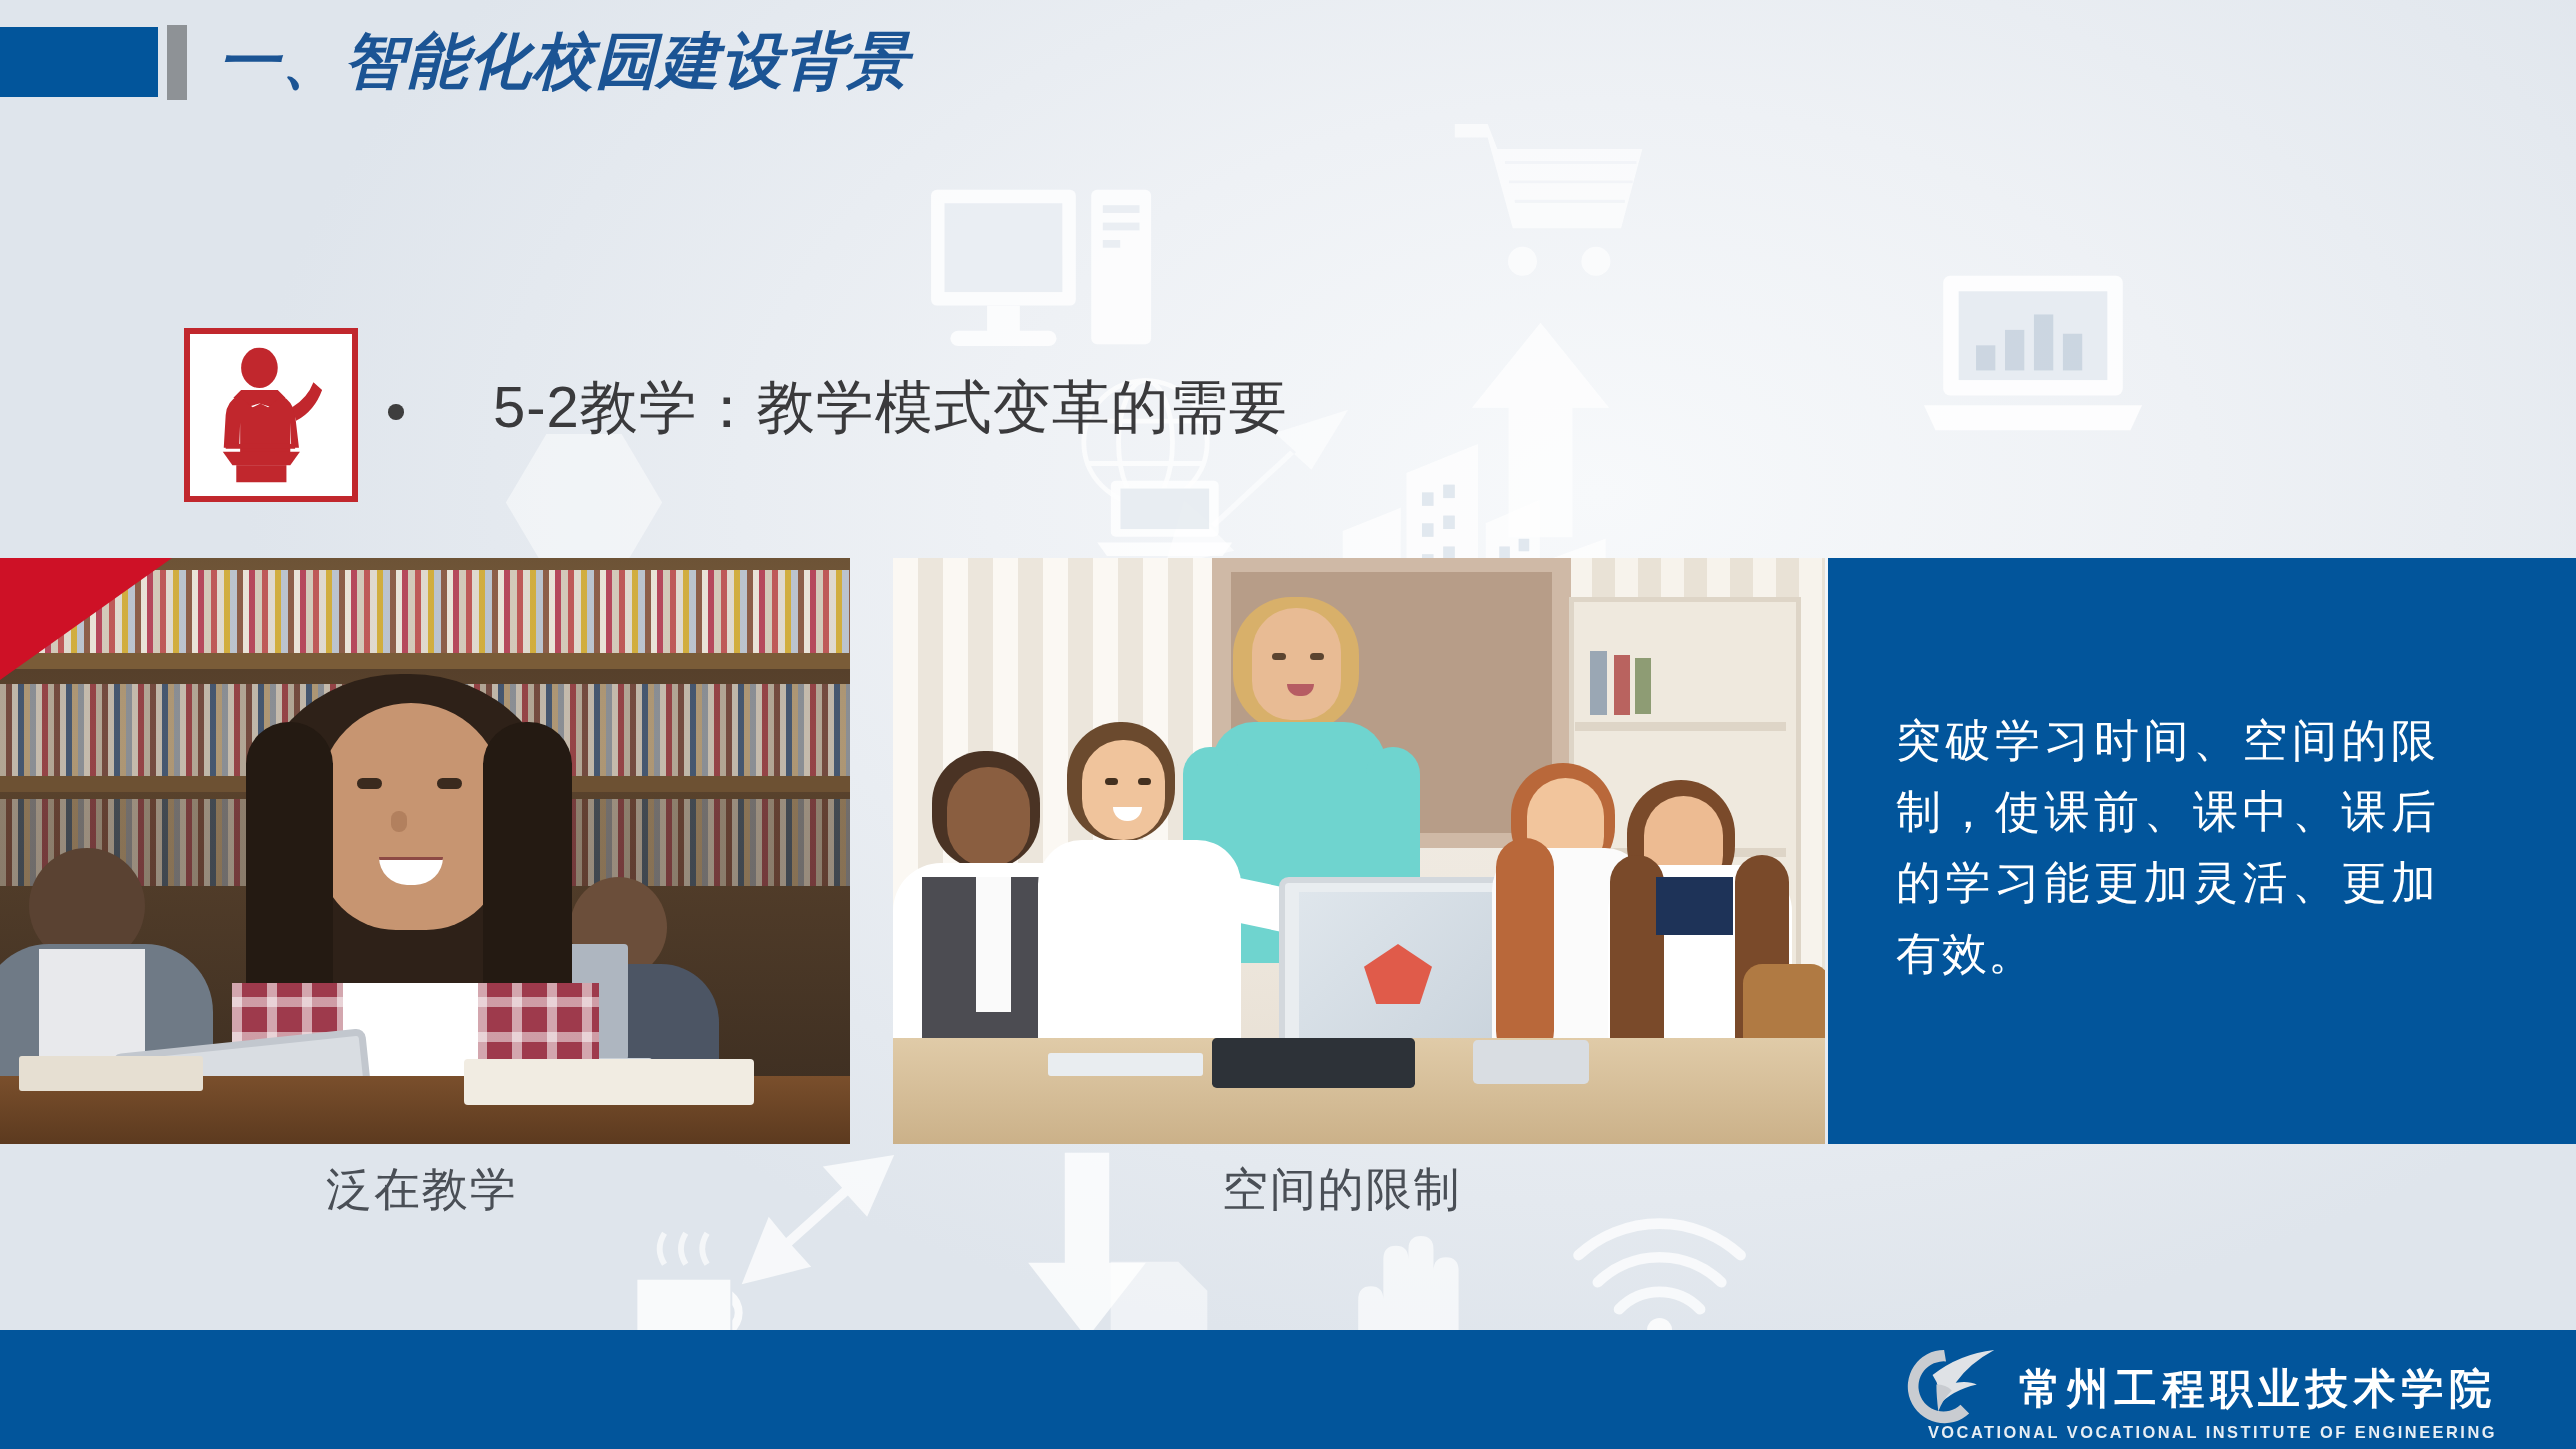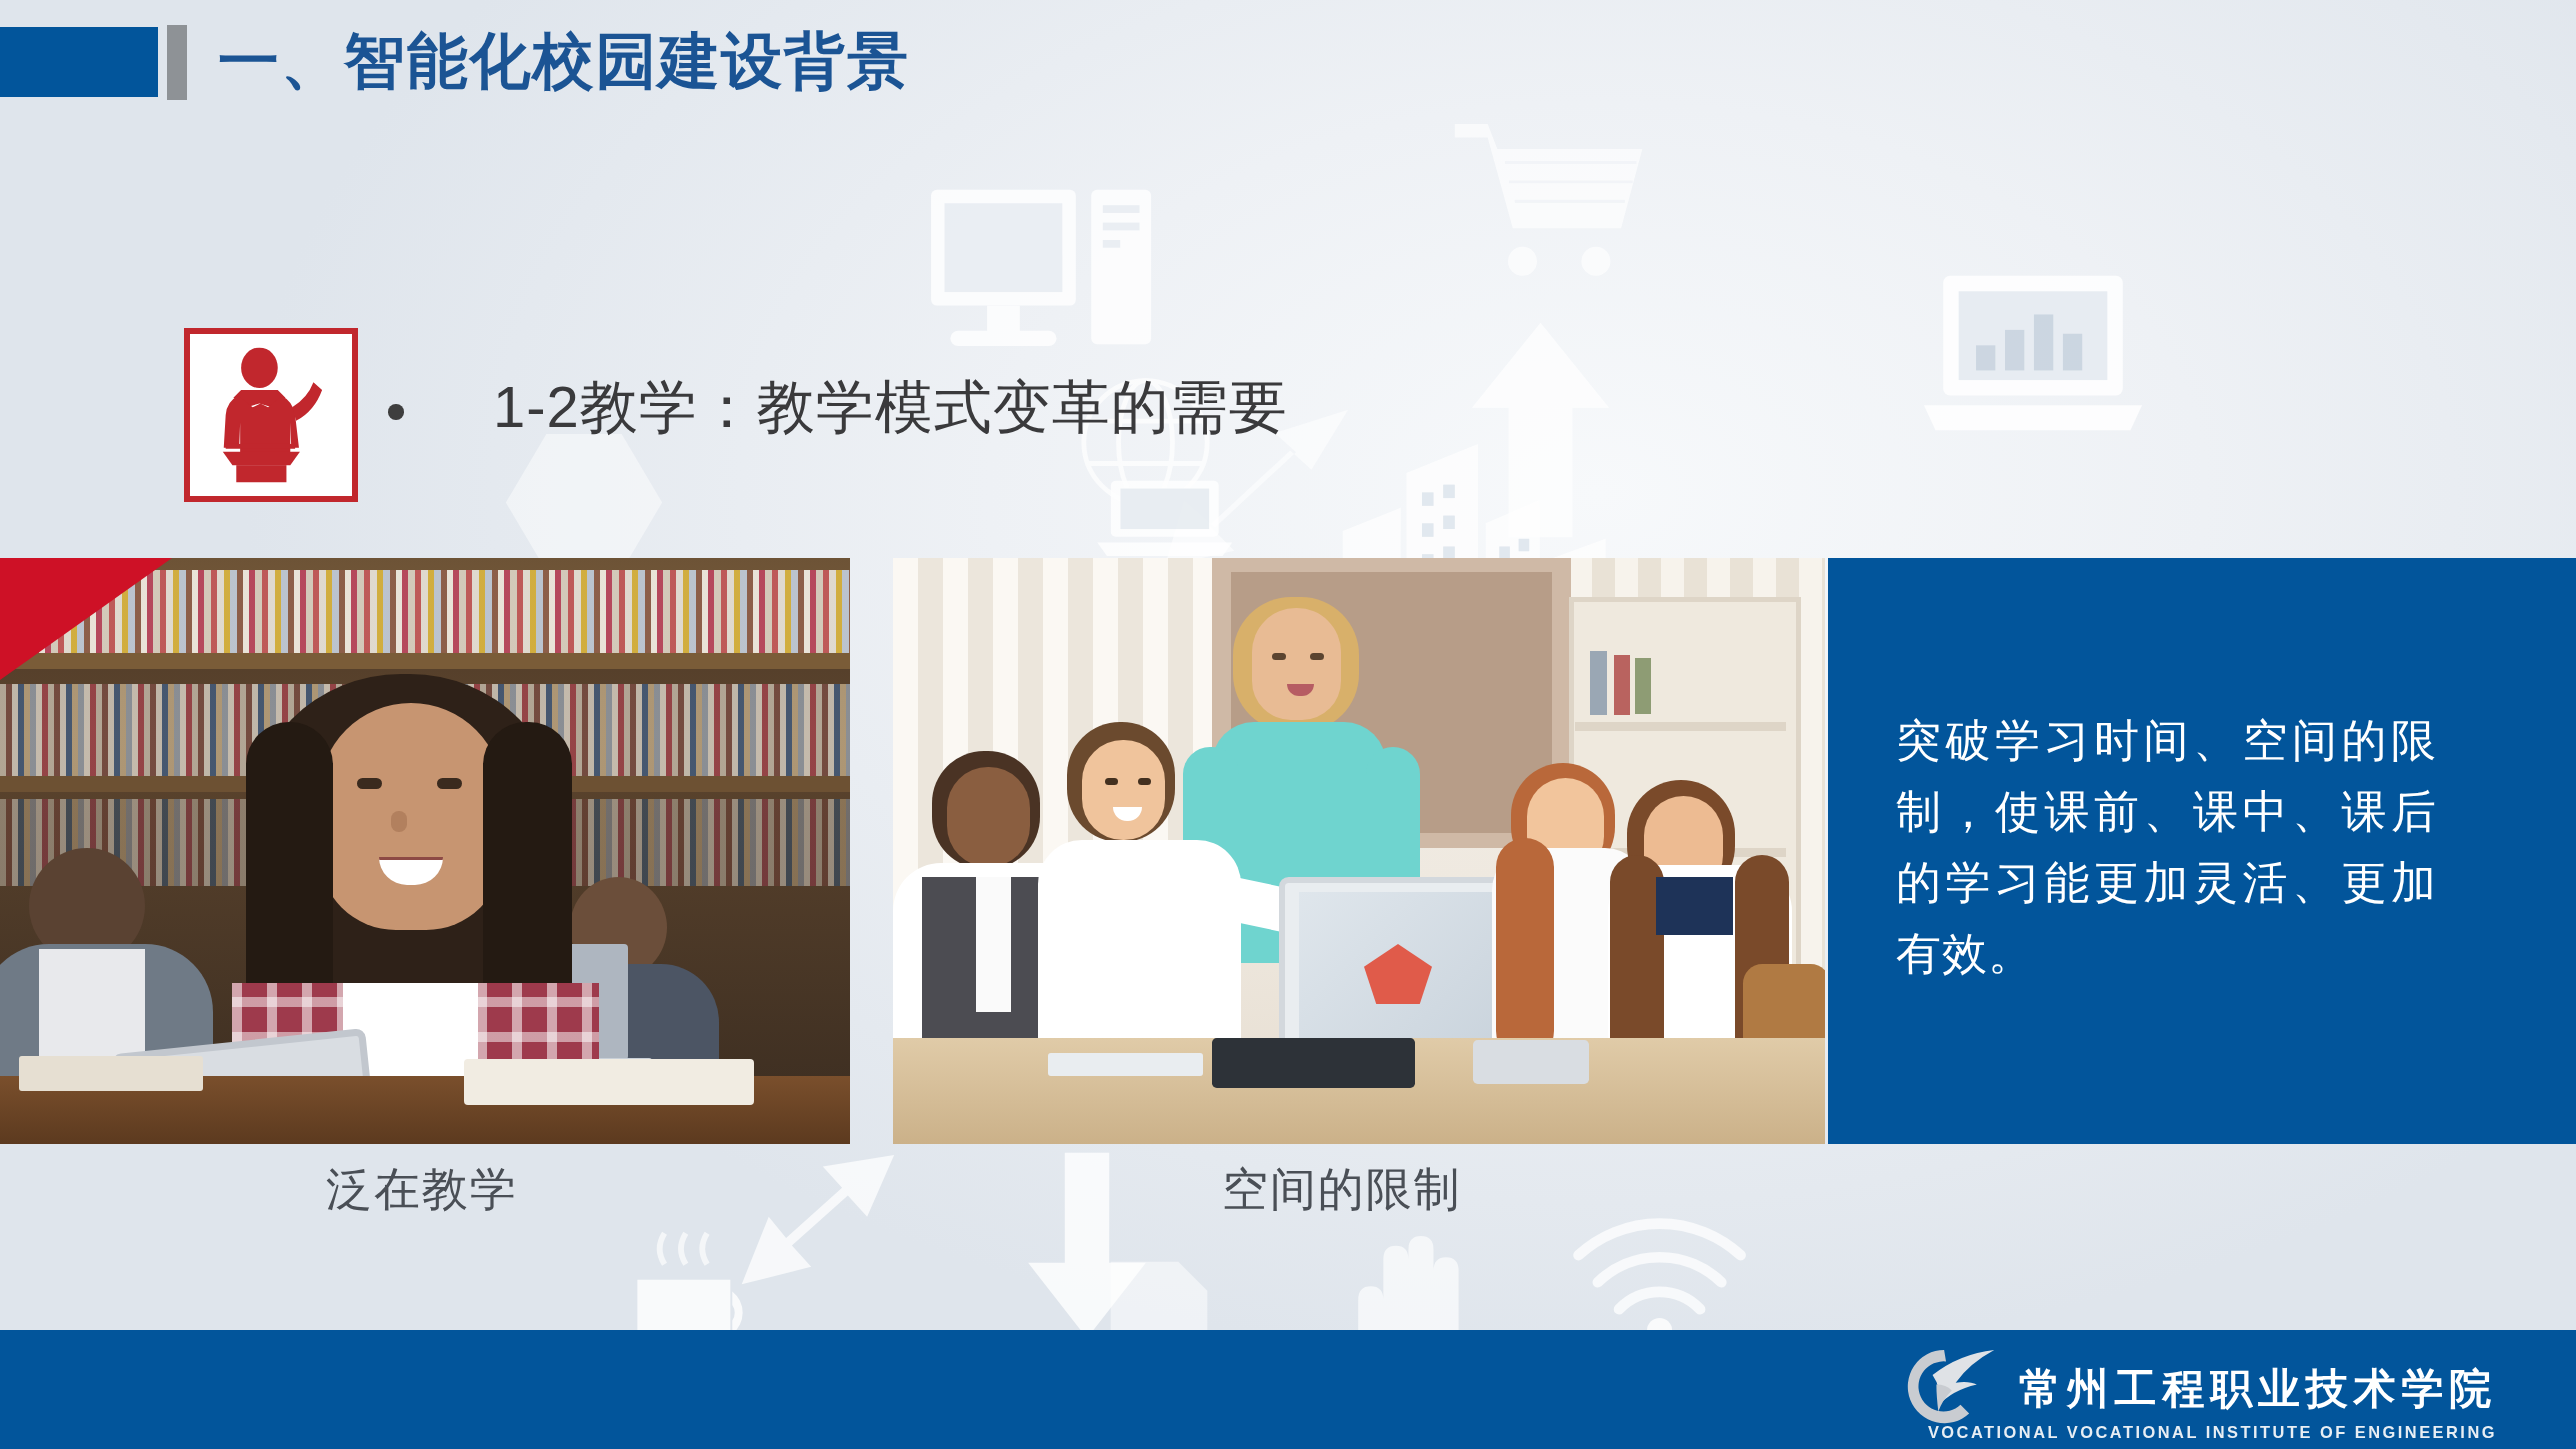--- a/index.html
+++ b/index.html
@@ -14,21 +14,21 @@
     background:
       radial-gradient(ellipse 1352px 869px at 62% 34%, #f7f9fb 0%, #eef1f5 45%, #dfe5ec 100%),
       linear-gradient(120deg,#cdd7e3 0%, #e4e9ef 38%, #f2f5f8 62%, #dde3ea 100%);
   }
 
   
   .wm{position:absolute;pointer-events:none;opacity:.92;}
   .wm svg{display:block;}
 
   
-  .hdr{position:absolute;left:0;top:0;width:2576px;height:135px;}
+  .hdr{position:absolute;left:0;top:0;width:2576px;height:135px;font-style:italic;}
   .hdr-sq{position:absolute;left:0;top:27px;width:158px;height:70px;background:#02559B;}
   .hdr-bar{position:absolute;left:167px;top:25px;width:20px;height:75px;background:#8e9296;}
   .hdr-title{
     position:absolute;left:218px;top:15.5px;
     font-size:61px;font-weight:bold;color:#1b5494;
     letter-spacing:1.9px;line-height:91px;white-space:nowrap;
   }
 
   
   .icon-box{
@@ -260,21 +260,21 @@
         <path d="M30 50 q-12 6 -13 20 l-2 34 h16 l1 -26 v42 h52 V78 l1 26 h8 l-4 -34
                  q-2 -14 -14 -20 l-14 12 -8 -4 -8 4 Z"></path>
         <path d="M86 62 q16 -10 22 -26 l9 8 q-8 22 -27 32 Z"></path>
         <rect x="17" y="100" width="72" height="5"></rect>
         <path d="M14 108 h80 l-10 14 H24 Z"></path>
         <rect x="28" y="122" width="52" height="18"></rect>
       </g>
     </svg>
   </div>
   <div class="bullet-dot"></div>
-  <div class="bullet-text">1-2教学：教学模式变革的需要</div>
+  <div class="bullet-text">5-2教学：教学模式变革的需要</div>
 
   <div class="strip">
 
     <div class="photo photo-left">
       <div class="scene" style="background:linear-gradient(180deg,#4a3726 0%,#5d452e 30%,#3a2c20 100%);">
 
         <div style="position:absolute;left:0;top:0;width:100%;height:111px;background:linear-gradient(180deg,#6d5336,#7b5f3c);"></div>
         <div style="position:absolute;left:0;top:11.6px;width:100%;height:83px;background:repeating-linear-gradient(90deg,#d8cfc0 0 6.8px,#c25a5a 6.8px 13.5px,#e5e0d6 13.5px 20px,#d6b23f 20px 26px,#bfc9d6 26px 33px,#8e5f4a 33px 39px,#efeae0 39px 45px,#b9485e 45px 51px);opacity:.95;"></div>
         <div style="position:absolute;left:0;top:95px;width:100%;height:16.4px;background:#7a5c38;"></div>
 

